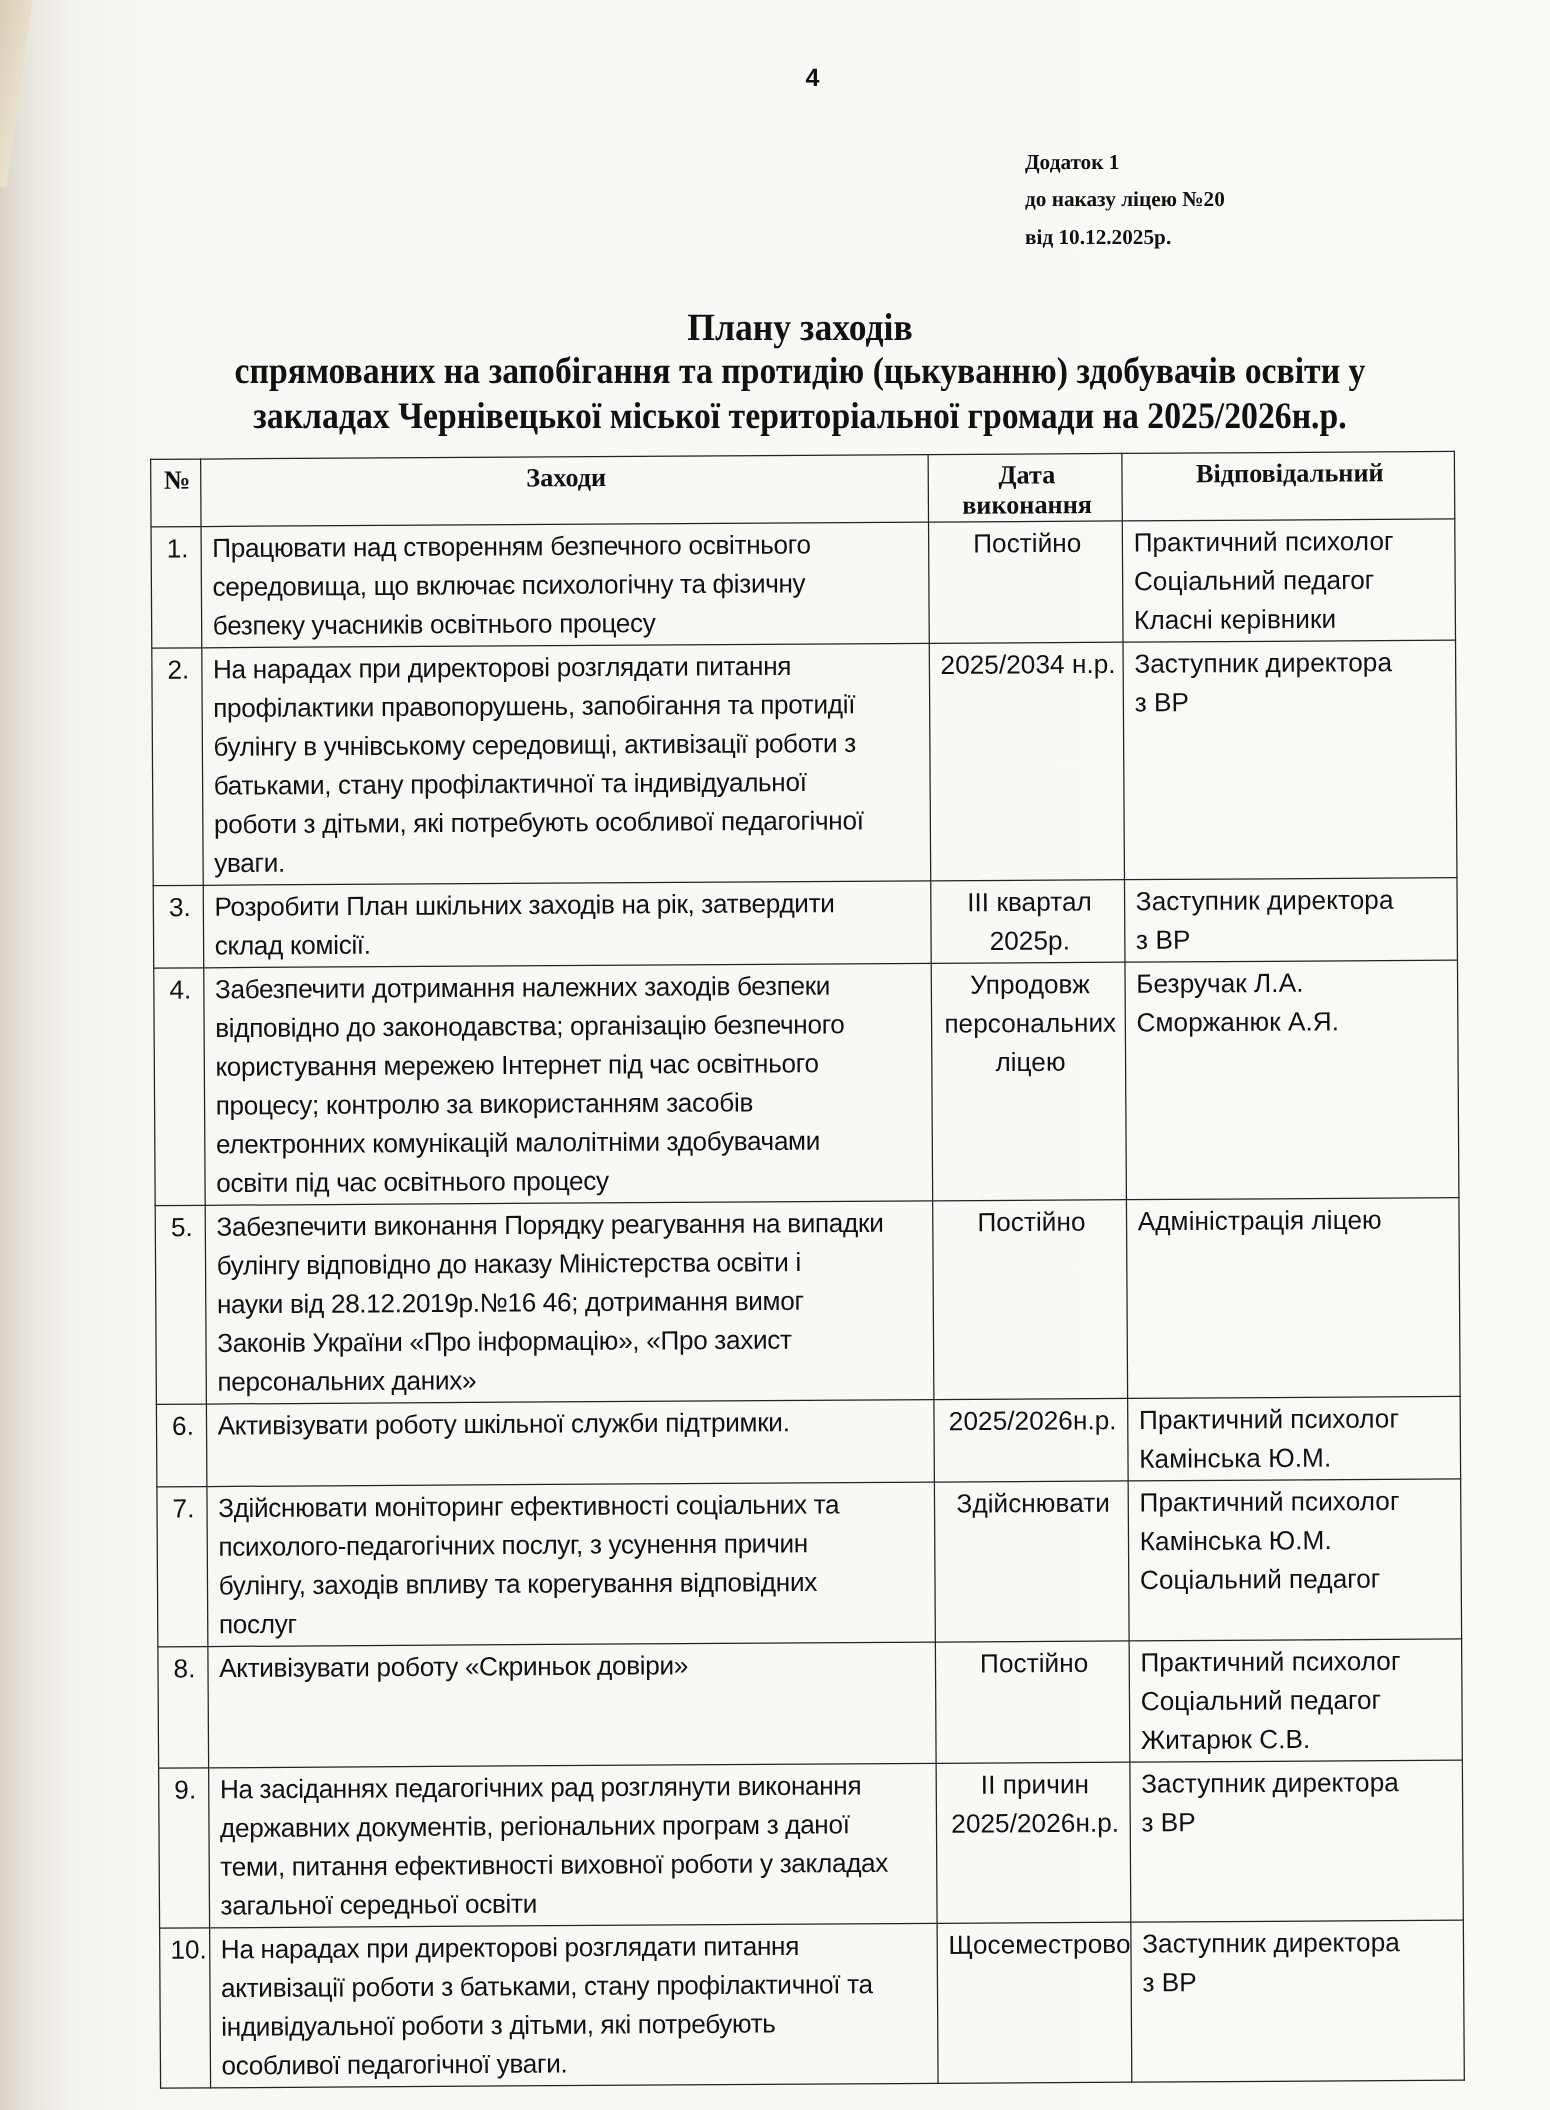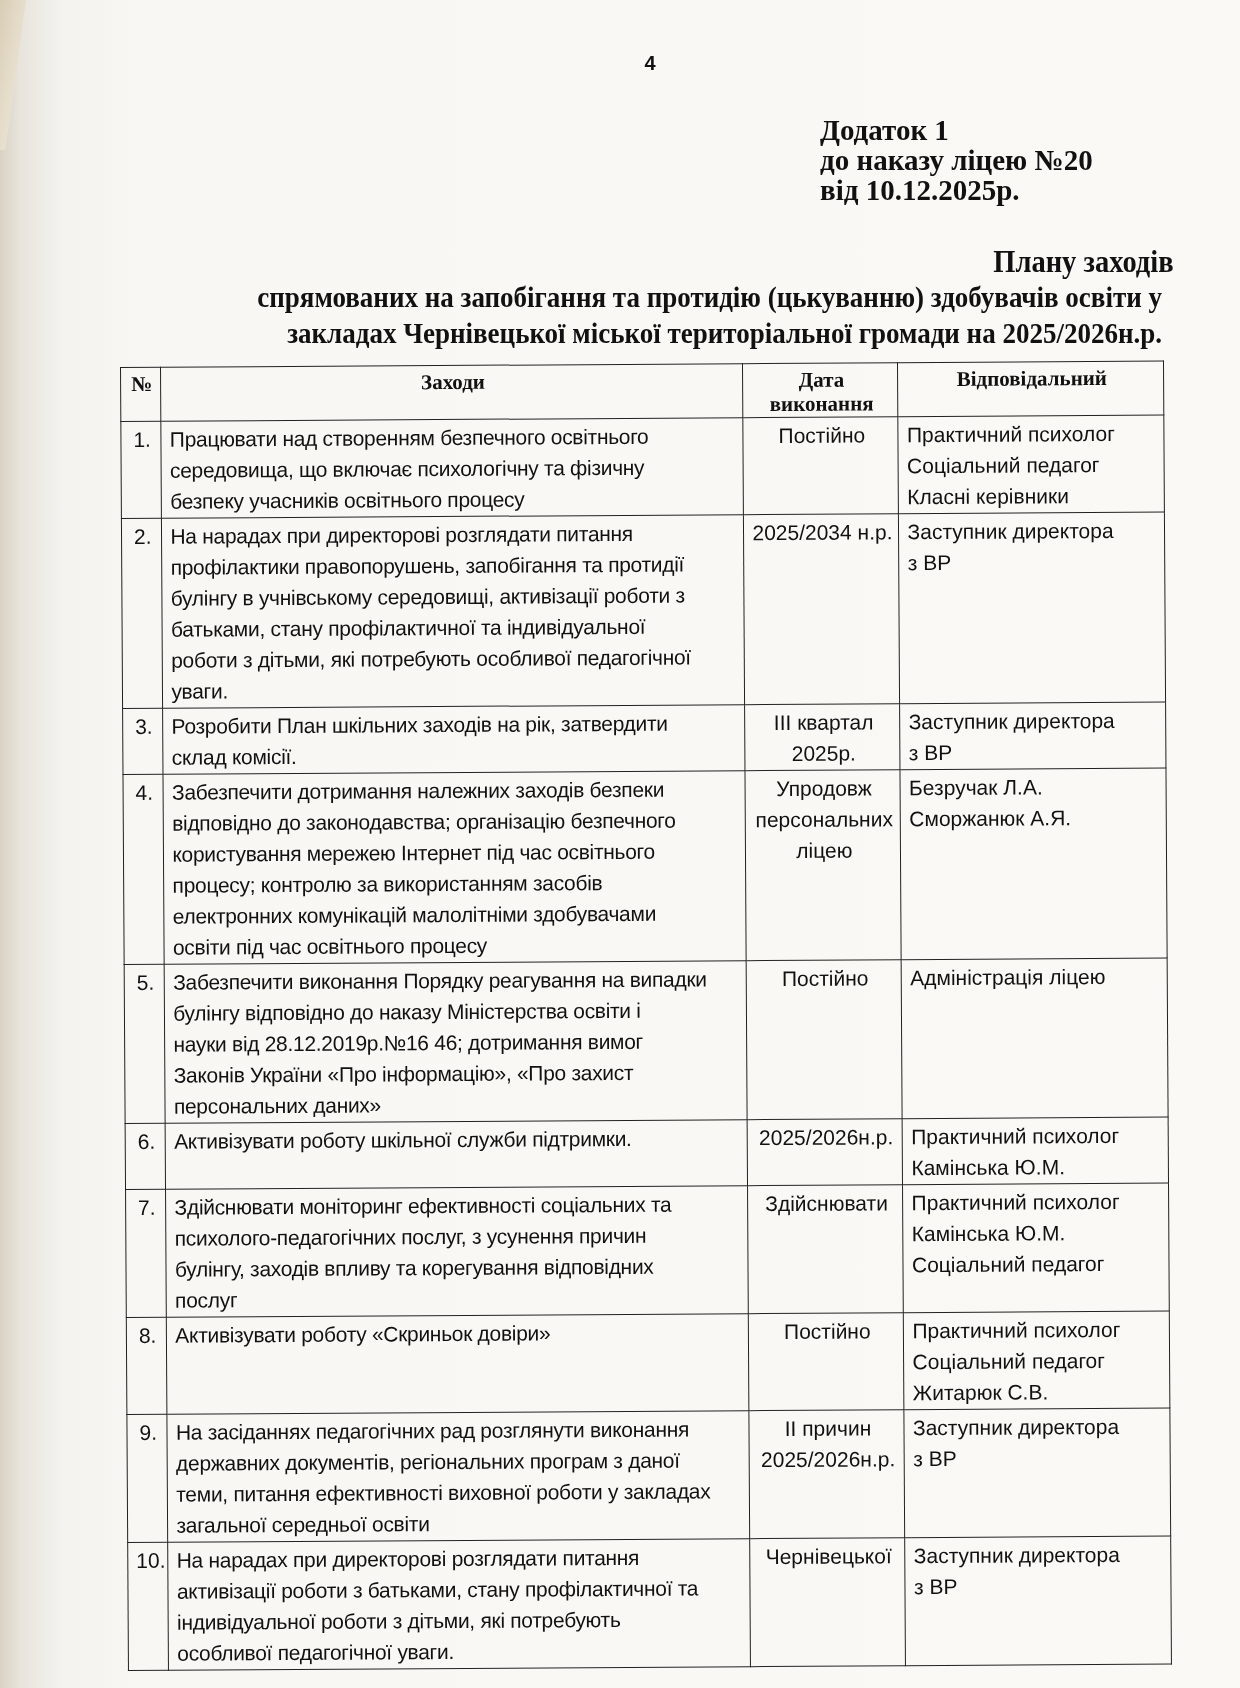--- a/index.html
+++ b/index.html
@@ -18,25 +18,25 @@
       position: absolute; left: 0; top: 0; width: 26px; height: 150px;
       background: linear-gradient(100deg, #d8cdb6 0%, #e9e1d0 60%, rgba(240,238,232,0) 100%);
       clip-path: polygon(0 0, 100% 0, 20% 100%, 0 100%);
     }
     .page-num {
       position: absolute; left: 640px; top: 52px; width: 20px; text-align: center;
       font-family: "Liberation Sans", sans-serif; font-weight: bold; font-size: 20px;
     }
     .annex {
       position: absolute; left: 820px; top: 115px;
-      font-size: 29px; line-height: 30px; font-weight: bold;
+      font-size: 17px; line-height: 30px; font-weight: bold;
     }
     .annex div { white-space: nowrap; }
     .title {
-      position: absolute; left: 60px; width: 1160px; top: 244px; text-align: right;
+      position: absolute; left: 60px; width: 1160px; top: 244px; text-align: center;
       font-weight: bold;
     }
     .title .t1 { font-size: 31px; line-height: 35px; font-family: "Liberation Serif", serif; transform: scaleX(0.92); }
     .title .t2 { font-size: 30px; line-height: 36px; white-space: nowrap; transform: scaleX(0.9); }
     table.plan {
       position: absolute; left: 120px; top: 367px; width: 1044px;
       border-collapse: collapse; table-layout: fixed;
       transform: rotate(-0.35deg); transform-origin: left top;
     }
     table.plan td, table.plan th {
@@ -242,21 +242,21 @@
         </tr>
         <tr>
           <td class="no">10.</td>
           <td class="act">
             <span class="line">На нарадах при директорові  розглядати питання</span>
             <span class="line">активізації роботи з батьками, стану профілактичної та</span>
             <span class="line">індивідуальної роботи з дітьми, які потребують</span>
             <span class="line">особливої педагогічної уваги.</span>
           </td>
           <td class="date">
-            <span class="line">Чернівецької</span>
+            <span class="line">Щосеместрово</span>
           </td>
           <td class="resp">
             <span class="line">Заступник директора</span>
             <span class="line">з ВР</span>
           </td>
         </tr>
       </tbody>
   </table>
 </div>
 

